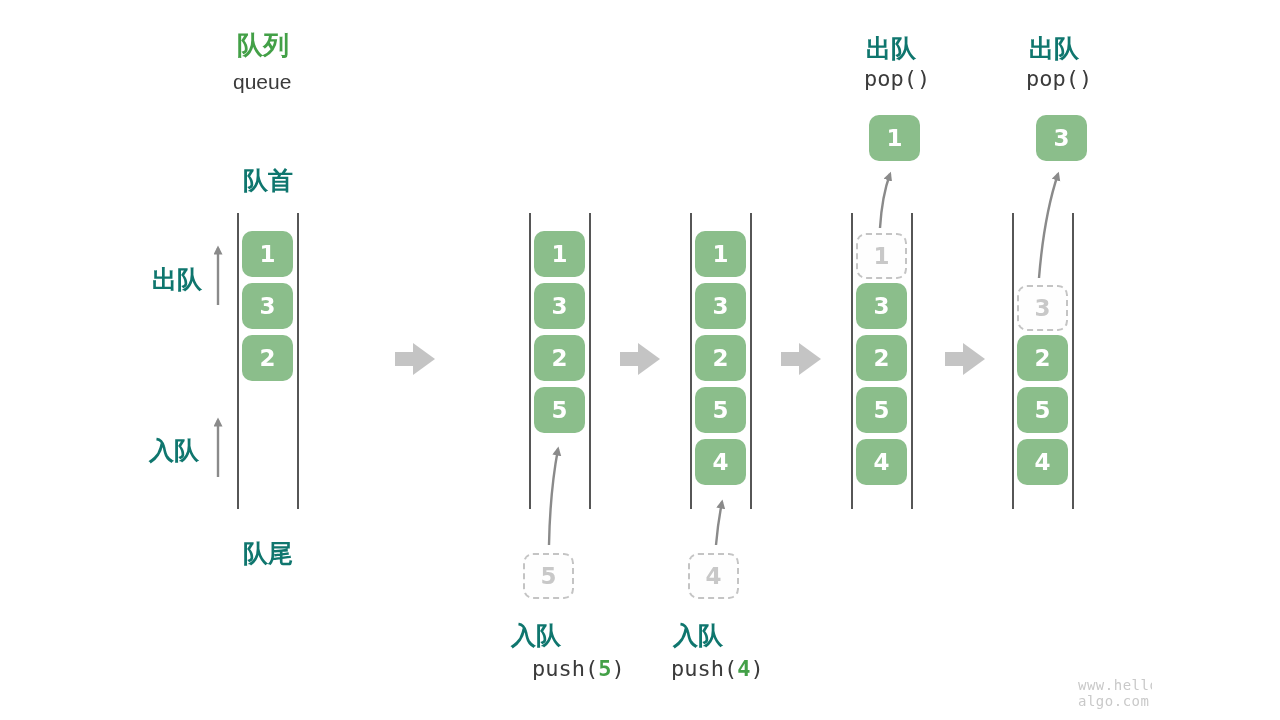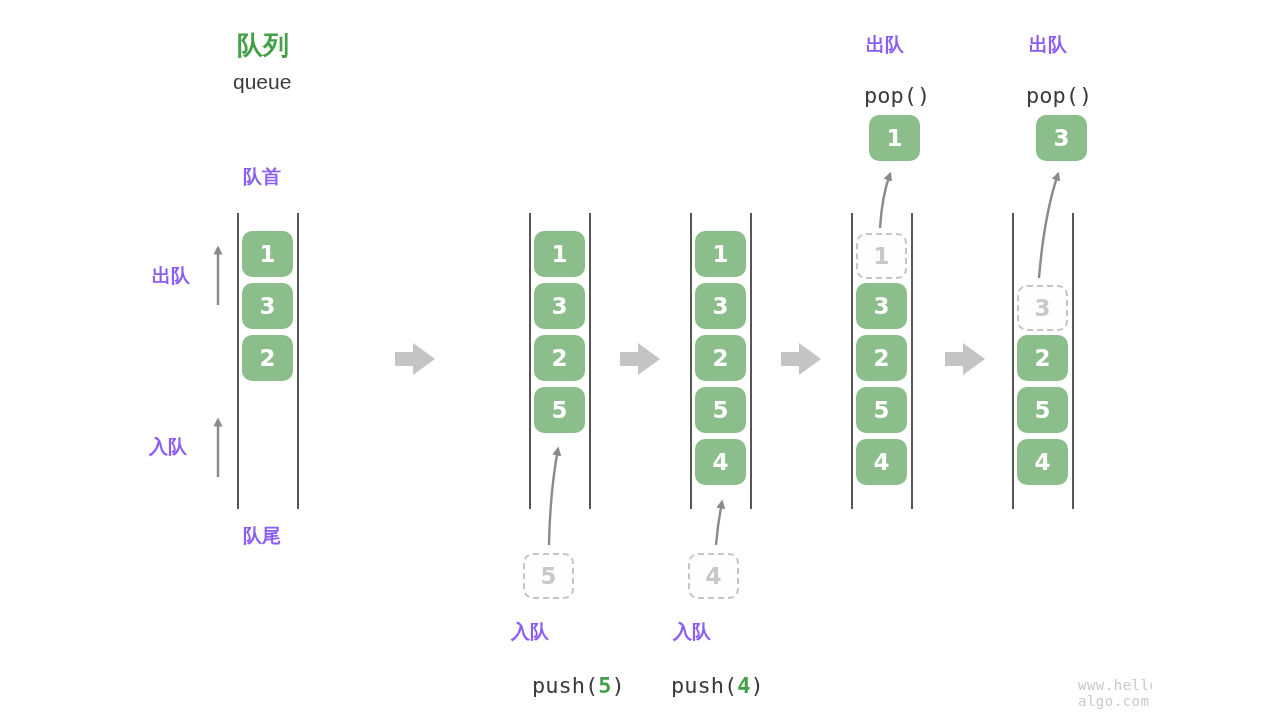--- a/index.html
+++ b/index.html
@@ -6,24 +6,24 @@
   .canvas{position:relative;width:1152px;height:720px;background:#ffffff;overflow:hidden;
           font-family:"Liberation Sans",sans-serif;}
   .overlay{position:absolute;left:0;top:0;width:1280px;height:720px;pointer-events:none;}
   .thin{fill:none;stroke:#8a8a8a;stroke-width:2.4px;}
   .block{fill:#c4c4c4;stroke:none;}
   .rail{position:absolute;top:213px;height:296px;width:2px;background:#565656;}
   .box{position:absolute;width:51px;height:46px;border-radius:10px;background:#8bbe8b;
        color:#ffffff;font:700 23px "DejaVu Sans",sans-serif;
        display:flex;align-items:center;justify-content:center;}
   .box.ghost{width:47px;height:42px;background:#fefefe;border:2px dashed #c4c4c4;color:#c8c8c8;}
-  .zh{position:absolute;font-weight:700;font-size:19px;color:#8b5cf6;white-space:nowrap;}
+  .zh{position:absolute;font-weight:700;font-size:25px;color:#0f766e;white-space:nowrap;}
   .zh.reg{font-weight:700;}
   .code{position:absolute;font:400 22px "DejaVu Sans Mono","Liberation Mono",monospace;
-        color:#3b3b3b;white-space:nowrap;margin-top:17px;}
+        color:#3b3b3b;white-space:nowrap;}
   .code .arg{color:#43a047;font-weight:700;}
   .title-zh{position:absolute;left:237px;top:28px;font-weight:700;font-size:26px;color:#43a047;}
   .subtitle{position:absolute;left:233px;top:70px;font-size:21px;color:#3b3b3b;}
   .watermark{position:absolute;left:1078px;top:677px;font:400 14px "DejaVu Sans Mono","Liberation Mono",monospace;
              color:#c9c9c9;letter-spacing:0.5px;}
 </style>
 </head>
 <body>
 
 <div class="canvas">
@@ -45,21 +45,21 @@
     <path class="block" d="M781,352 L799,352 L799,343 L821,359 L799,375 L799,366 L781,366 Z"></path>
     <path class="block" d="M945,352 L963,352 L963,343 L985,359 L963,375 L963,366 L945,366 Z"></path>
   </svg>
 
   <div class="title-zh">队列</div>
   <div class="subtitle">queue</div>
 
   <div class="zh" style="left:243px;top:164px;">队首</div>
   <div class="zh" style="left:152px;top:263px;">出队</div>
   <div class="zh" style="left:149px;top:434px;">入队</div>
-  <div class="zh" style="left:243px;top:523px;">队尾</div>
+  <div class="zh" style="left:243px;top:537px;">队尾</div>
 
   <div class="rail" style="left:237px;"></div>
   <div class="rail" style="left:297px;"></div>
   <div class="box" style="left:242px;top:231px;">1</div>
   <div class="box" style="left:242px;top:283px;">3</div>
   <div class="box" style="left:242px;top:335px;">2</div>
 
   <div class="rail" style="left:529px;"></div>
   <div class="rail" style="left:589px;"></div>
   <div class="box" style="left:534px;top:231px;">1</div>

